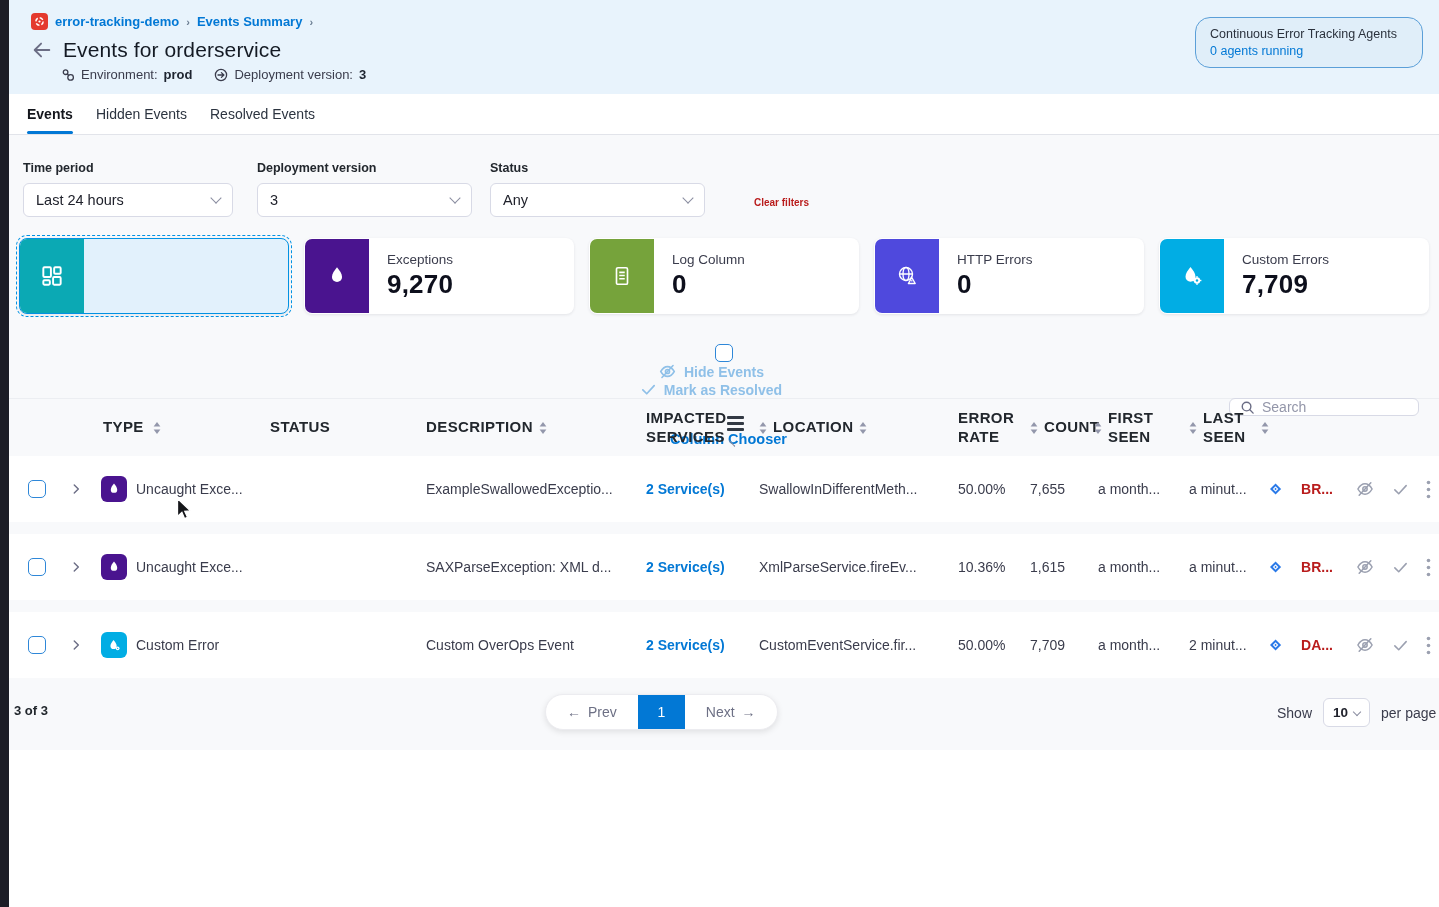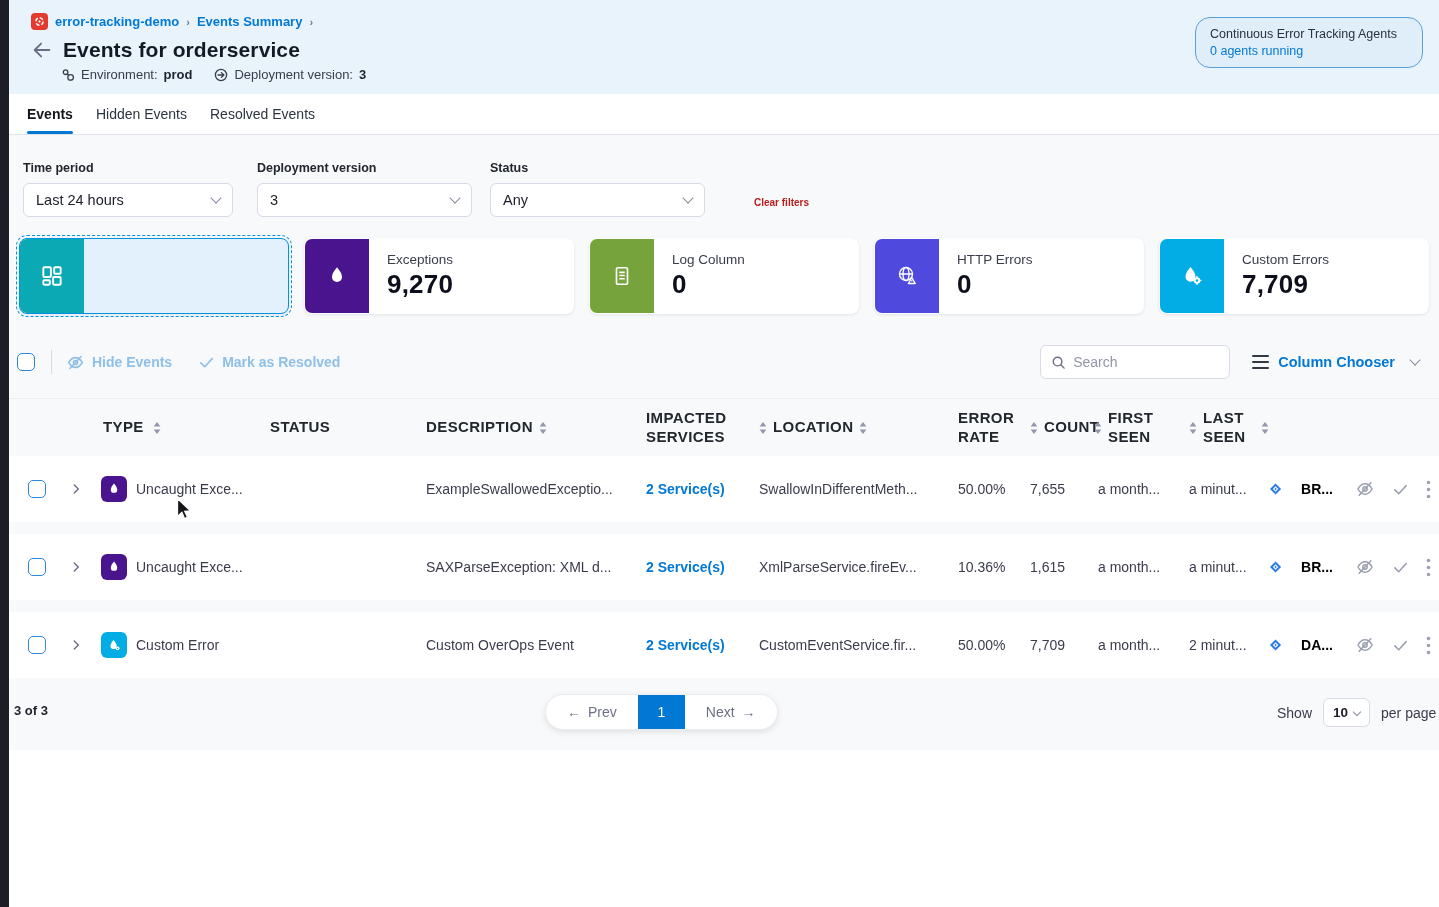--- a/index.html
+++ b/index.html
@@ -12,21 +12,21 @@
   .page { margin-left:9px; width:1430px; position:relative; }
 
   
   .page-header { background:#e8f3fc; padding:13px 20px 13px 22px; position:relative; height:94px; }
   .breadcrumb { display:flex; align-items:center; gap:7px; font-size:13px; font-weight:bold; }
   .breadcrumb a { color:#0278d5; text-decoration:none; cursor:pointer; }
   .crumb-sep { color:#6b7d92; font-size:11px; font-weight:bold; }
   .logo-chip { width:17px; height:17px; border-radius:4px; background:#e4392e; display:inline-flex; align-items:center; justify-content:center; }
   .title-row { display:flex; align-items:center; gap:10px; margin-top:8px; }
   .back-btn { background:none; border:none; cursor:pointer; display:flex; align-items:center; }
-  h1.page-title { font-size:21px; font-weight:bold; color:#141a24; letter-spacing:0.1px; }
+  h1.page-title { font-size:21px; font-weight:normal; color:#141a24; letter-spacing:0.1px; }
   .meta-row { display:flex; align-items:center; gap:22px; margin-left:30px; margin-top:5px; font-size:13px; color:#3a3c4c; }
   .meta-item { display:flex; align-items:center; gap:6px; }
   .meta-item b { color:#1d2430; }
   .agents-panel { position:absolute; right:16px; top:17px; width:228px; background:#e0eef9;
     border:1px solid #5b9fd8; border-radius:15px; padding:9px 14px; }
   .agents-title { font-size:12.5px; color:#2b323d; }
   .agents-link { font-size:12.5px; color:#0278d5; margin-top:3px; cursor:pointer; }
 
   
   .tabs { background:#fff; height:41px; display:flex; align-items:center; padding-left:18px;
@@ -59,21 +59,21 @@
   .tile-allevents { background:#0ba9b4; }
   .tile-exceptions { background:#4a148f; }
   .tile-logevents { background:#76a33b; }
   .tile-httperrors { background:#4f49dd; }
   .tile-customerrors { background:#01ade4; }
   .card-body { padding:13px 0 0 18px; }
   .card-label { font-size:13.5px; color:#3a3c4c; }
   .card-value { font-size:26px; font-weight:bold; color:#0d0f1c; margin-top:2px; letter-spacing:0.2px; }
 
   
-  .toolbar { display:flex; align-items:center; margin-top:30px; padding:0 20px 0 8px; height:36px; }
+  .toolbar { display:flex; align-items:center; margin-top:30px; padding:0 20px 0 20px; height:36px;flex-direction:column; }
   .checkbox { width:18px; height:18px; border:1.5px solid #2e87d8; border-radius:5px; background:#fff; cursor:pointer; flex:none; }
   .tb-divider { width:1px; height:24px; background:#d8dae2; margin:0 14px 0 16px; }
   .tb-btn { display:flex; align-items:center; gap:7px; font-size:14px; font-weight:bold; color:#8fc0e8;
     background:none; border:none; cursor:pointer; margin-right:26px; }
   .search-box { margin-left:auto; width:190px; height:34px; background:#fff; border:1px solid #d8dae6;
     border-radius:6px; display:flex; align-items:center; padding:0 10px; gap:7px; }
   .search-box input { border:none; outline:none; font-size:14px; width:130px; background:transparent;
     font-family:"Liberation Sans", sans-serif; color:#20222c; }
   .search-box input::placeholder { color:#9396a9; }
   .hamburger { margin-left:22px; display:flex; flex-direction:column; gap:3.5px; cursor:pointer; }
@@ -94,21 +94,21 @@
   .pad-check { padding-left:19px; }
   .pad-type { padding-left:10px; gap:9px; }
   .pad-status { padding-left:24px; }
   .pad-desc { padding-left:2px; }
   .pad-sm { padding-left:4px; }
   .expander { background:none; border:none; cursor:pointer; display:flex; margin-left:8px; }
   .type-badge { width:26px; height:26px; border-radius:6px; display:flex; align-items:center; justify-content:center; flex:none; }
   .badge-purple { background:#4a148f; }
   .badge-cyan { background:#01ade4; }
   .link-cell { color:#0278d5; font-weight:bold; cursor:pointer; }
-  .ticket { display:flex; align-items:center; gap:19px; color:#000000; font-weight:bold; cursor:pointer; }
+  .ticket { display:flex; align-items:center; gap:19px; color:#b91c1c; font-weight:bold; cursor:pointer; }
   .actions { display:flex; align-items:center; gap:17px; padding-left:22px; }
   .act { background:none; border:none; cursor:pointer; display:flex; }
 
   
   .pagination-row { position:relative; height:38px; margin-top:16px; }
   .page-summary { position:absolute; left:5px; top:9px; font-size:13px; font-weight:bold; color:#22272d; }
   .pager { position:absolute; left:536px; top:0; height:36px; display:flex; align-items:stretch;
     background:#fff; border:1px solid #ececf0; border-radius:18px; overflow:hidden;
     box-shadow:0 2px 6px rgba(0,0,0,0.10); }
   .pager-btn { display:flex; align-items:center; gap:7px; padding:0 21px; font-size:14px; color:#6d7085;

